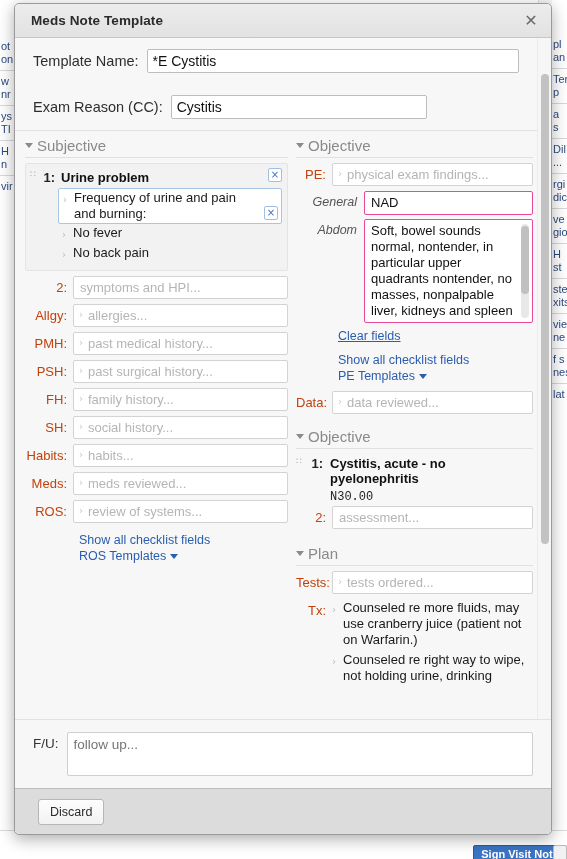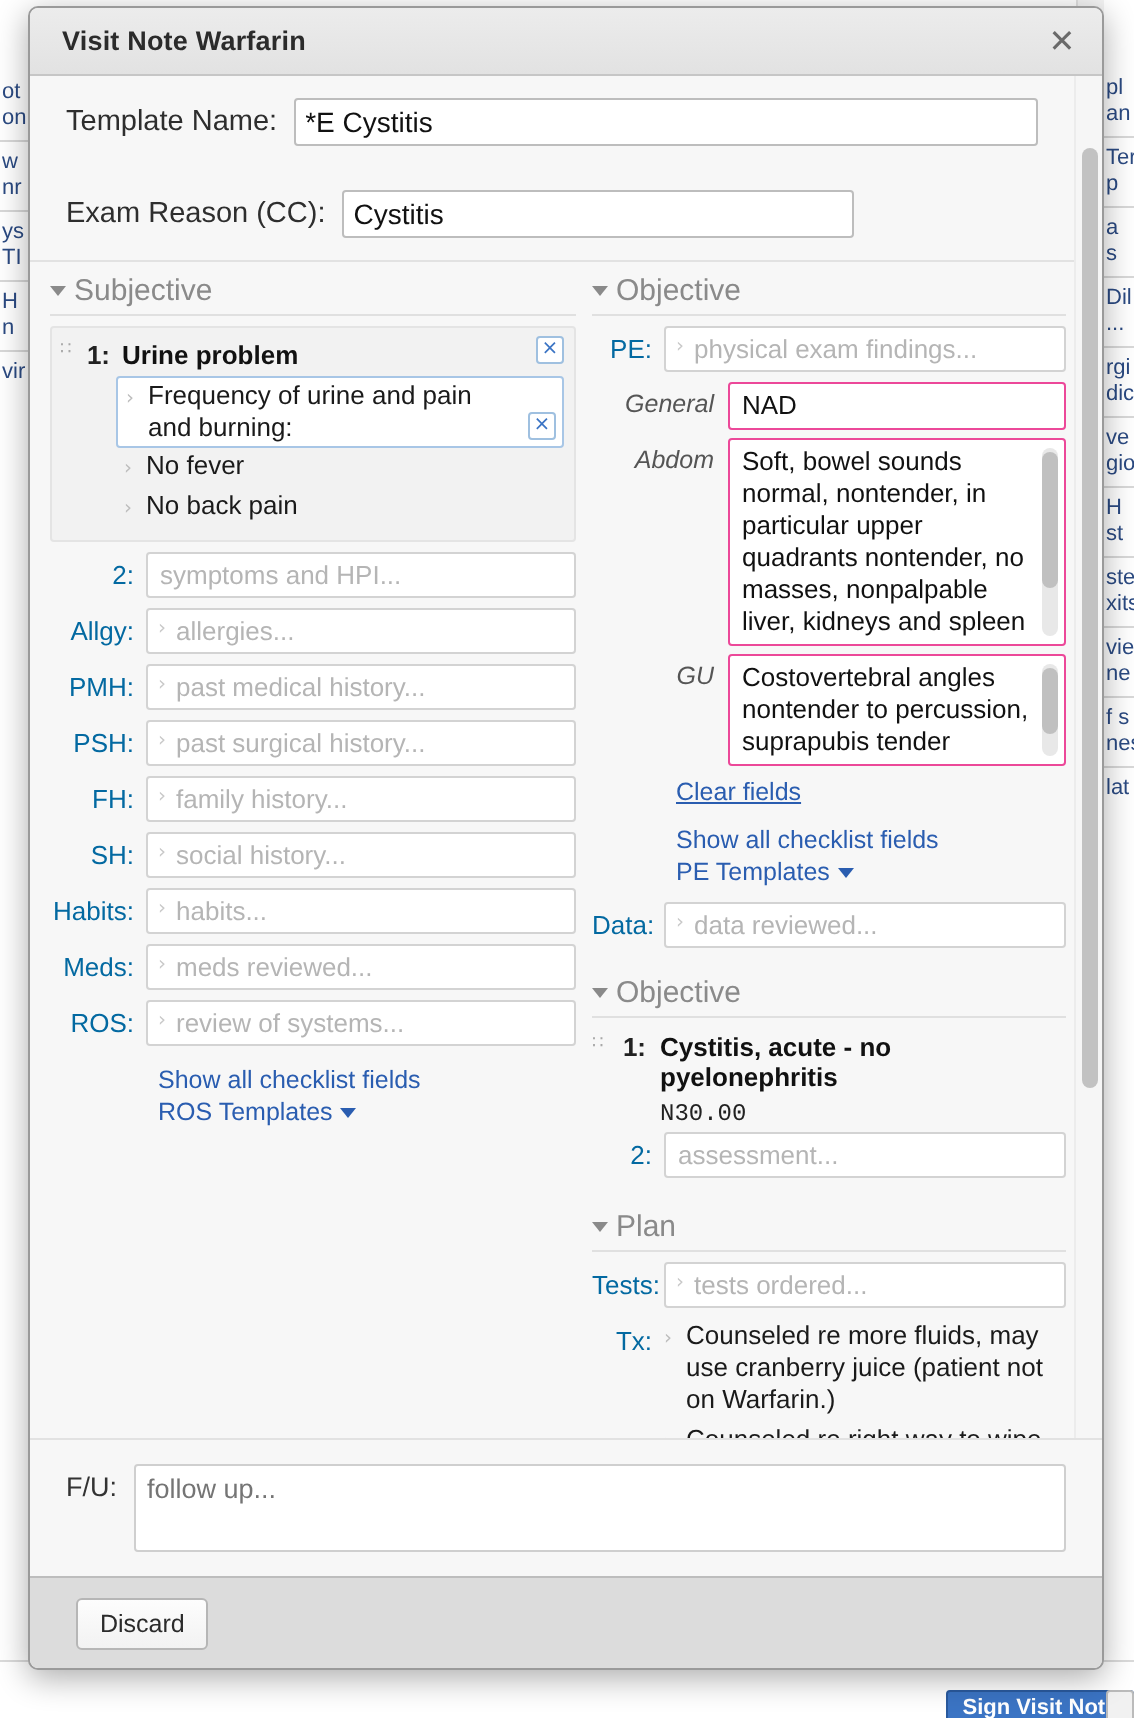--- a/index.html
+++ b/index.html
@@ -125,21 +125,21 @@
   }
   .sec-head .caret {
     position: absolute; left: 0px; top: 10px;
     width: 0; height: 0;
     border-left: 4px solid transparent; border-right: 4px solid transparent;
     border-top: 5px solid #8a8a8a;
   }
 
   .frow { display: flex; align-items: flex-start; margin-bottom: 5px; }
   .flabel {
-    font-size: 13px; color: #0369a1; text-align: right;
+    font-size: 13px; color: #c2410c; text-align: right;
     padding-top: 4px; white-space: nowrap;
   }
   .col-left .flabel { width: 48px; flex: 0 0 48px; padding-right: 6px; }
   .col-right .flabel { width: 36px; flex: 0 0 36px; padding-right: 6px; }
 
   .field {
     flex: 1 1 auto; min-height: 22px;
     border: 1px solid #d3d3d3; background: #fff;
     border-radius: 2px; font-size: 13px; color: #b5b5b5;
     padding: 3px 5px 3px 5px;
@@ -350,21 +350,21 @@
       <div class="bg-frag">lat</div>
     </div>
   <div class="bg-strip-bot"></div>
   <div class="bg-btn-blue">Sign Visit Note</div>
   <div class="bg-btn-plain"></div>
 </div>
 
 <div class="modal">
 
   <div class="titlebar">
-    <span class="title-text">Visit Note Warfarin</span>
+    <span class="title-text">Meds Note Template</span>
     <span class="close-x">✕</span>
   </div>
 
   <div class="modal-body">
     <div class="scrollarea">
 
       <div class="hdr-row">
         <span class="hdr-label">Template Name:</span>
         <input class="hdr-input" type="text" value="*E Cystitis" style="">
       </div>
@@ -496,26 +496,20 @@
           </div>
 
           <div id="peSubfields">
               <div class="pe-row">
                 <span class="pe-label">General</span>
                 <div class="pe-box"><span>NAD</span></div>
               </div>
               <div class="pe-row">
                 <span class="pe-label">Abdom</span>
                 <div class="pe-box scroll"><span>Soft, bowel sounds normal, nontender, in particular upper quadrants nontender, no masses, nonpalpable liver, kidneys and spleen</span><div class="sb">
-                    <i></i>
-                  </div></div>
-              </div>
-              <div class="pe-row">
-                <span class="pe-label">GU</span>
-                <div class="pe-box scroll"><span>Costovertebral angles nontender to percussion, suprapubis tender</span><div class="sb">
                     <i></i>
                   </div></div>
               </div>
             </div>
 
           <div class="clearfields-wrap">
             <a class="lnk u">Clear fields</a>
           </div>
 
           <div class="links">

